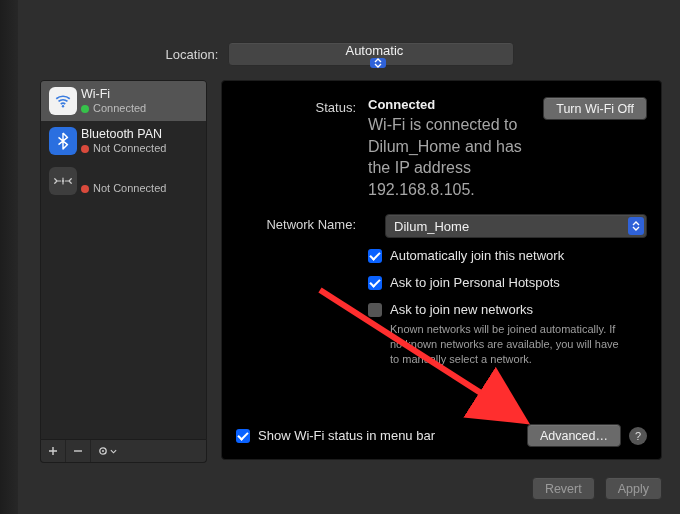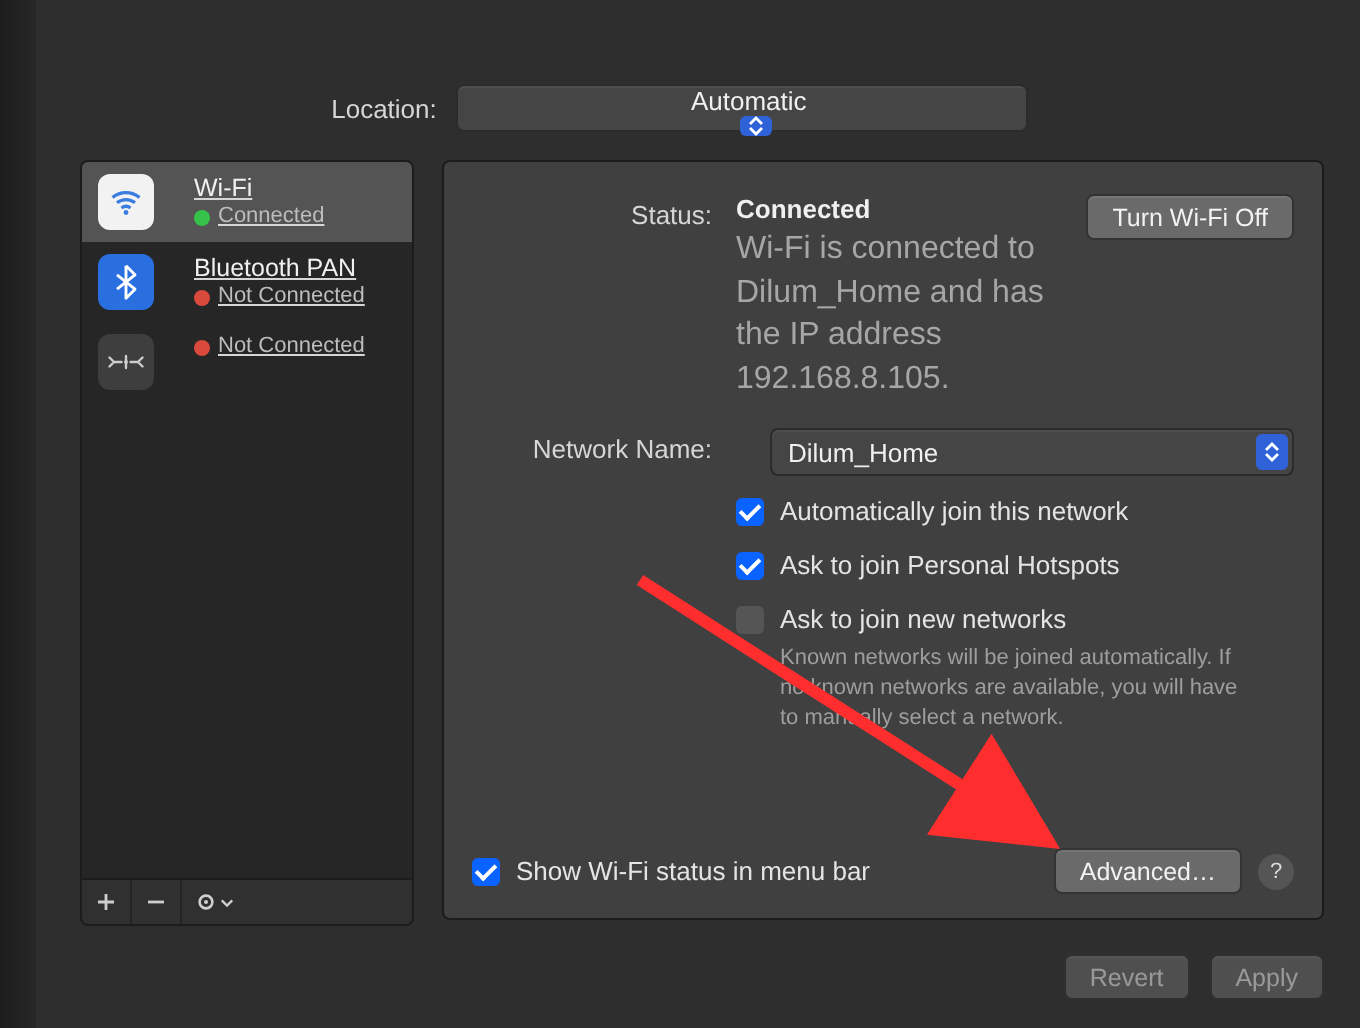--- a/index.html
+++ b/index.html
@@ -24,37 +24,37 @@
   .loc-row{display:flex;align-items:center;justify-content:center;gap:10px;padding:22px 0 14px 0;margin-top:20px;}
   .loc-label{color:var(--text);text-align:right;}
   .select{display:flex;align-items:center;justify-content:space-between;background:var(--dropdown);border-radius:4px;height:22px;padding:0 2px 0 8px;color:#f0f0f0;font-size:13px;border:0.5px solid #2b2b2b;box-shadow:inset 0 1px 0 rgba(255,255,255,0.05);} 
   .select .arrows{width:16px;height:18px;border-radius:3px;background:var(--blue-pop);display:flex;flex-direction:column;align-items:center;justify-content:center;gap:0px;margin-left:8px;}
   .select .arrows svg{display:block;}
   .loc-select{width:274px;flex-direction:column;}
 
   .cols{display:flex;gap:14px;padding:0 18px 0 40px;}
   .sidebar{width:170px;}
   .iface-list{border:1px solid var(--panel-border);background:#262626;border-radius:4px 4px 0 0;height:358px;overflow:hidden;}
-  .iface{display:flex;align-items:flex-start;gap:20px;padding:6px 8px;text-decoration:underline;}
+  .iface{display:flex;align-items:flex-end;gap:4px;padding:6px 8px;}
   .iface.selected{background:var(--row-sel);}
   .iface .icon{width:28px;height:28px;border-radius:6px;background:#f2f2f2;display:flex;align-items:center;justify-content:center;flex-shrink:0;}
   .iface .icon.dark{background:#3e3e3e;color:#dedede;}
   .iface .icon.blue{background:#2a6fe0;color:white;}
   .iface .labels{display:flex;flex-direction:column;line-height:1.2;}
   .iface .name{color:#f0f0f0;font-size:12.5px;}
   .iface .status{display:flex;align-items:center;gap:4px;font-size:11px;color:#bdbdbd;}
   .dot{width:8px;height:8px;border-radius:50%;display:inline-block;}
   .dot.green{background:var(--green);}
   .dot.red{background:var(--red);}
   .list-toolbar{display:flex;border:1px solid var(--panel-border);border-top:0;background:#303030;border-radius:0 0 4px 4px;height:22px;}
   .tb-btn{width:24px;display:flex;align-items:center;justify-content:center;border-right:1px solid #232323;color:#cfcfcf;font-size:14px;}
   .tb-btn:last-child{border-right:0;}
   .tb-btn.wide{width:32px;gap:2px;}
 
-  .detail{flex:1;border:1px solid var(--panel-border);background:#404040;border-radius:4px;height:380px;padding:16px 14px;box-sizing:border-box;position:relative;}
+  .detail{flex:1;border:1px solid var(--panel-border);background:#000000;border-radius:4px;height:380px;padding:16px 14px;box-sizing:border-box;position:relative;}
   .row{display:flex;margin-bottom:10px;}
   .lab{width:120px;text-align:right;padding-right:12px;color:var(--text);padding-top:3px;}
   .val{flex:1;}
   .bold{font-weight:600;color:#f0f0f0;}
   .desc{font-size:16px;color:#a6a6a6;line-height:1.35;margin-top:2px;}
   .btn{display:inline-flex;align-items:center;justify-content:center;background:var(--btn);border-radius:4px;height:21px;padding:0 12px;color:#f2f2f2;font-size:12.5px;border:0.5px solid #333;box-shadow:inset 0 1px 0 rgba(255,255,255,0.08);}
   .net-select{width:250px;}
   .checks{margin-left:132px;margin-top:6px;}
   .chk{display:flex;align-items:flex-start;gap:8px;margin-bottom:12px;}
   .chk .box{width:14px;height:14px;border-radius:3px;background:#555;margin-top:1px;flex-shrink:0;display:flex;align-items:center;justify-content:center;}

